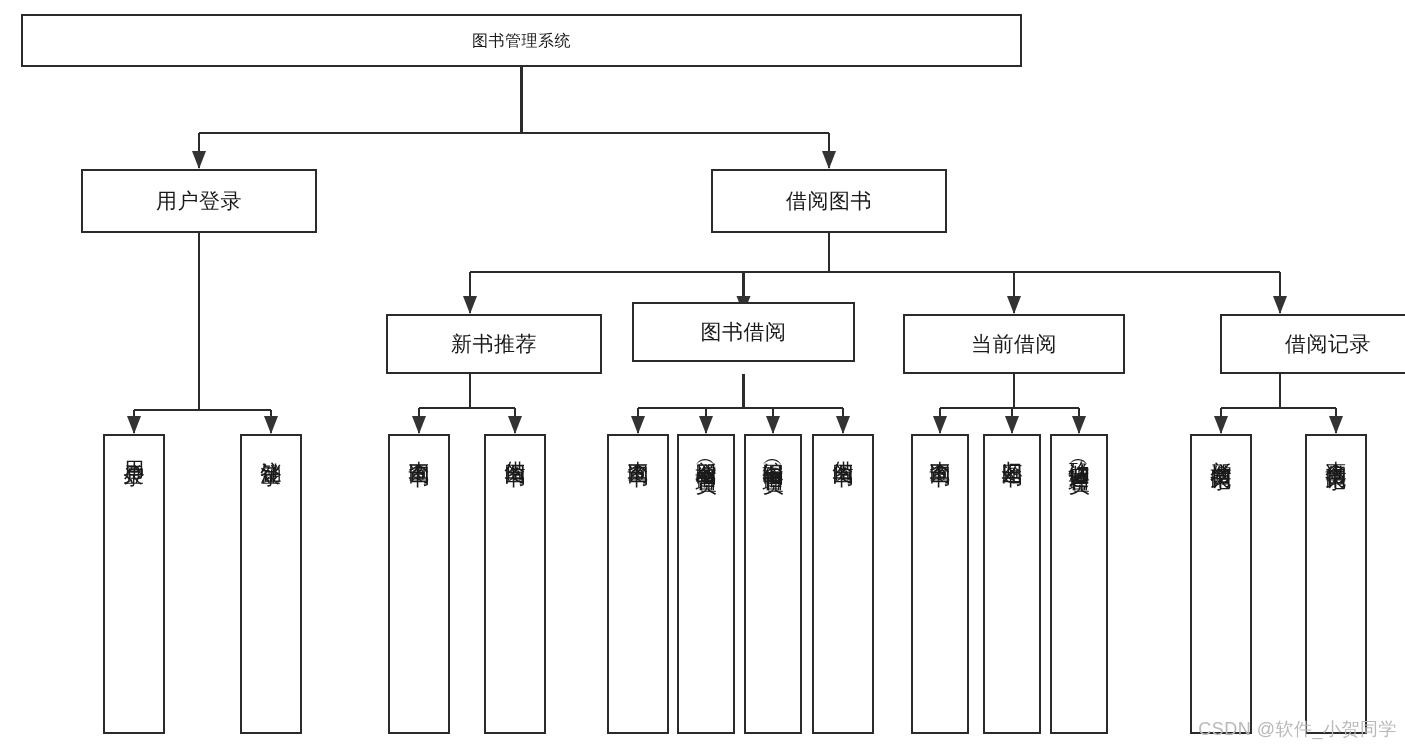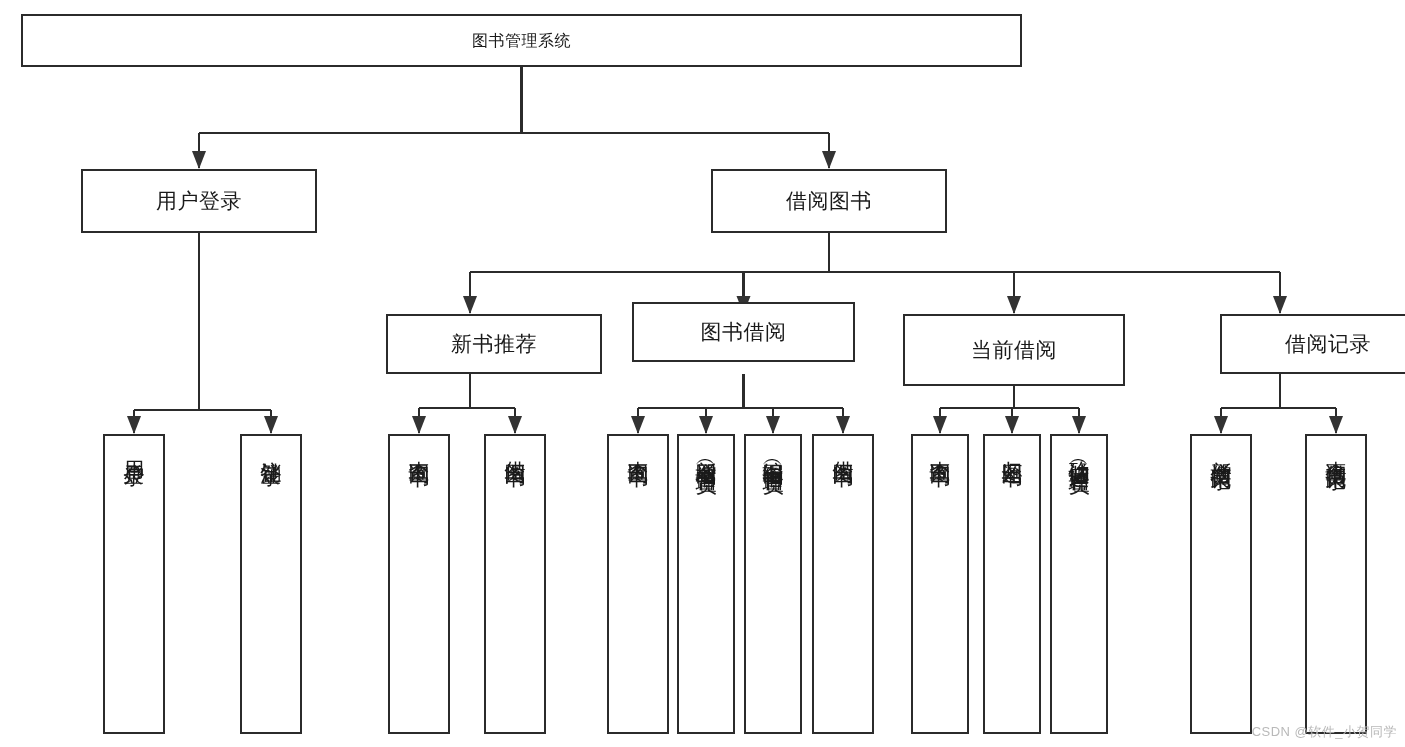--- a/index.html
+++ b/index.html
@@ -60,21 +60,21 @@
     font-size: 21px;
     line-height: 1.05;
     letter-spacing: 2px;
     white-space: nowrap;
   }
   
   #watermark {
     position: absolute;
     right: 8px;
     bottom: 6px;
-    font-size: 13px;
+    font-size: 18px;
     color: #b9b9b9;
     letter-spacing: 0.5px;
     user-select: none;
     white-space: nowrap;
   }
 </style>
 </head>
 <body>
 
 <div id="diagram-canvas">
@@ -144,21 +144,21 @@
   <div class="node horizontal" style="left: 711px; top: 169px; width: 236px; height: 64px;">
     <span class="node-label">借阅图书</span>
   </div>
 
   <div class="node horizontal" style="left: 362px; top: 314px; width: 216px; height: 60px; margin-left: 24px;">
     <span class="node-label">新书推荐</span>
   </div>
   <div class="node horizontal" style="left: 632px; top: 302px; width: 223px; height: 60px;">
     <span class="node-label">图书借阅</span>
   </div>
-  <div class="node horizontal" style="left: 903px; top: 314px; width: 222px; height: 72px;">
+  <div class="node horizontal" style="left: 903px; top: 314px; width: 222px; height: 60px;">
     <span class="node-label">当前借阅</span>
   </div>
   <div class="node horizontal" style="left: 1172px; top: 314px; width: 216px; height: 60px; margin-left: 48px;">
     <span class="node-label">借阅记录</span>
   </div>
 
   <div class="node vertical" style="left: 103px; top: 434px; width: 62px; height: 300px;">
     <span class="node-label">用户登录</span>
   </div>
   <div class="node vertical" style="left: 240px; top: 434px; width: 62px; height: 300px;">

